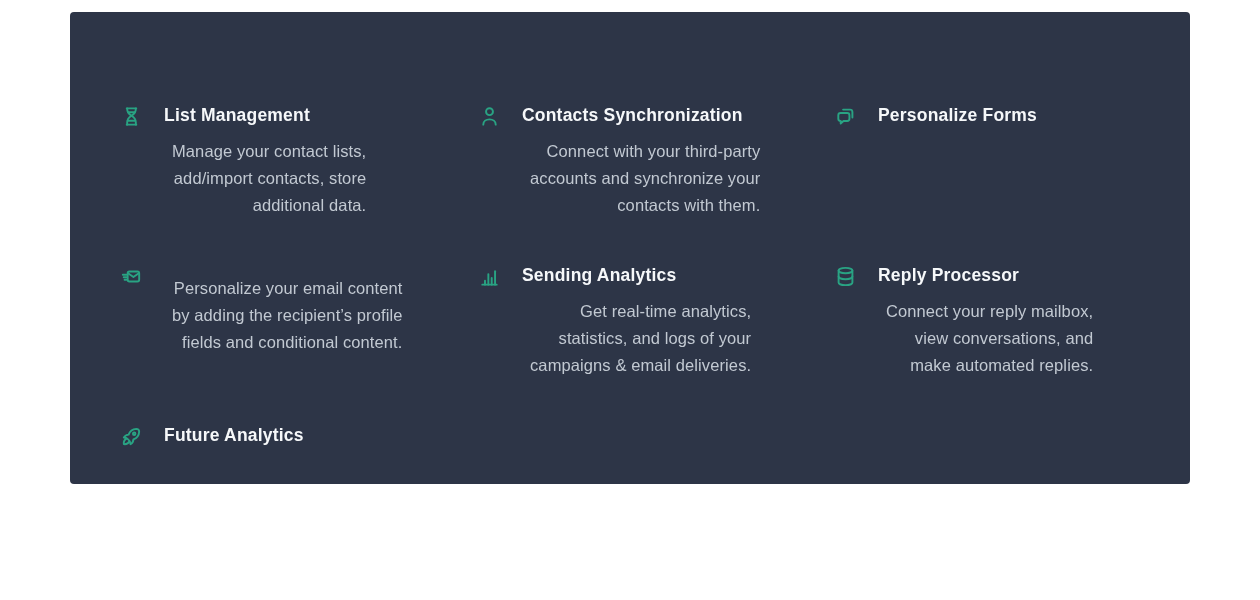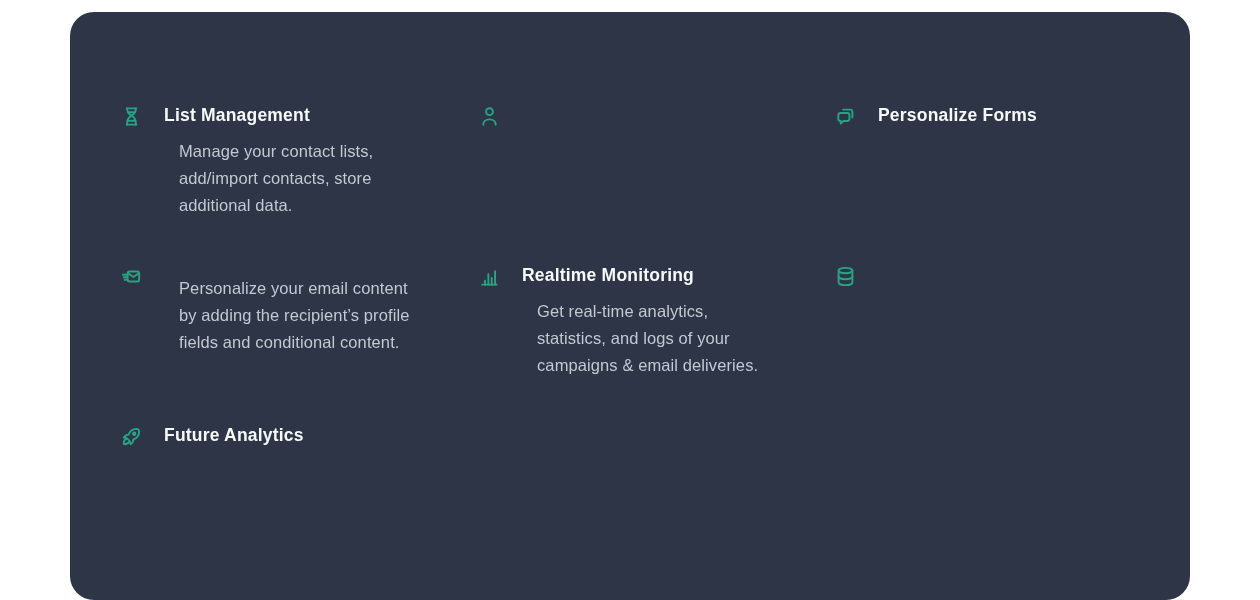--- a/index.html
+++ b/index.html
@@ -1,26 +1,26 @@
 <!DOCTYPE html>
 <html><head>
 <meta charset="utf-8">
 <style>
   html,body{margin:0;padding:0;background:#ffffff;width:1260px;height:600px;overflow:hidden;
     font-family:"Liberation Sans",sans-serif;-webkit-font-smoothing:antialiased;}
-  .card{box-sizing:border-box;position:absolute;left:70px;top:12px;width:1120px;height:588px;
-    background:#2d3547;border-radius:24px;padding:92px 38px 0 50px;}
+  .card{box-sizing:border-box;position:absolute;left:70px;top:12px;width:1120px;height:472px;
+    background:#2d3547;border-radius:4px;padding:92px 38px 0 50px;}
   .grid{display:grid;grid-template-columns:358px 356px auto;row-gap:45px;}
   .feature{display:flex;align-items:flex-start;gap:21px;}
   .icon{width:23px;height:23px;color:#29a383;flex:0 0 auto;margin-top:1px;}
   .icon svg{display:block;width:23px;height:23px;stroke:currentColor;fill:none;
     stroke-width:2;stroke-linecap:round;stroke-linejoin:round;}
   .feature h3{margin:0;font-size:17.5px;font-weight:700;color:#f6f8fa;line-height:23px;letter-spacing:.2px;}
-  .feature p{margin:11px 15px 0;font-size:16.5px;font-weight:400;color:#c2c9d2;line-height:27px;
-    letter-spacing:.1px;white-space:pre-line;}
+  .feature p{margin:11px 8px 0;font-size:16.5px;font-weight:400;color:#c2c9d2;line-height:27px;
+    letter-spacing:.1px;white-space:pre-line;text-align:right;}
 </style>
 </head>
 <body>
 
 <div class="card">
   <div class="grid">
 
     <div class="feature">
       <span class="icon">
         <svg viewBox="0 0 24 24">
@@ -40,20 +40,26 @@
       </div>
     </div>
 
     <div class="feature">
       <span class="icon">
         <svg viewBox="0 0 24 24">
           <circle cx="12" cy="7" r="3.6"></circle>
           <path d="M5.5 20.5c0-3.3 2.9-5.5 6.5-5.5s6.5 2.2 6.5 5.5"></path>
         </svg>
       </span>
+      <div>
+        <h3>Contacts Synchronization</h3>
+        <p>Connect with your third-party
+accounts and synchronize your
+contacts with them.</p>
+      </div>
     </div>
 
     <div class="feature">
       <span class="icon">
         <svg viewBox="0 0 24 24">
           <path d="M9.5 4.8h7.2a2.5 2.5 0 0 1 2.5 2.5v5.7"></path>
           <path d="M6.8 8.3h7a2.3 2.3 0 0 1 2.3 2.3v3.8a2.3 2.3 0 0 1-2.3 2.3H9.9l-2.9 2.6v-2.6h-.2a2.3 2.3 0 0 1-2.3-2.3v-3.8a2.3 2.3 0 0 1 2.3-2.3z"></path>
         </svg>
       </span>
       <div>
@@ -82,36 +88,42 @@
       <span class="icon">
         <svg viewBox="0 0 24 24">
           <path d="M4.5 20.5h15"></path>
           <path d="M7.3 20.5v-4.2"></path>
             <path d="M10.8 20.5V9.5"></path>
           <path d="M14.3 20.5v-7"></path>
             <path d="M17.8 20.5V6.5"></path>
         </svg>
       </span>
       <div>
-        <h3>Realtime Monitoring</h3>
+        <h3>Sending Analytics</h3>
         <p>Get real-time analytics,
 statistics, and logs of your
 campaigns &amp; email deliveries.</p>
       </div>
     </div>
 
 
     <div class="feature">
       <span class="icon">
         <svg viewBox="0 0 24 24">
           <ellipse cx="12" cy="5.8" rx="7.2" ry="2.8"></ellipse>
           <path d="M4.8 5.8v6.2c0 1.55 3.22 2.8 7.2 2.8s7.2-1.25 7.2-2.8V5.8"></path>
           <path d="M4.8 12v6.2c0 1.55 3.22 2.8 7.2 2.8s7.2-1.25 7.2-2.8V12"></path>
         </svg>
       </span>
+      <div>
+        <h3>Reply Processor</h3>
+        <p>Connect your reply mailbox,
+view conversations, and
+make automated replies.</p>
+      </div>
     </div>
 
 
     <div class="feature">
       <span class="icon">
         <svg viewBox="0 0 24 24">
           <path d="M4 13a8 8 0 0 1 7 7 6 6 0 0 0 3-5 9 9 0 0 0 6-8 3 3 0 0 0-3-3 9 9 0 0 0-8 6 6 6 0 0 0-5 3"></path>
           <path d="M7 14a6 6 0 0 0-3 6 6 6 0 0 0 6-3"></path>
           <circle cx="14.8" cy="9.2" r="1.3"></circle>
         </svg>

